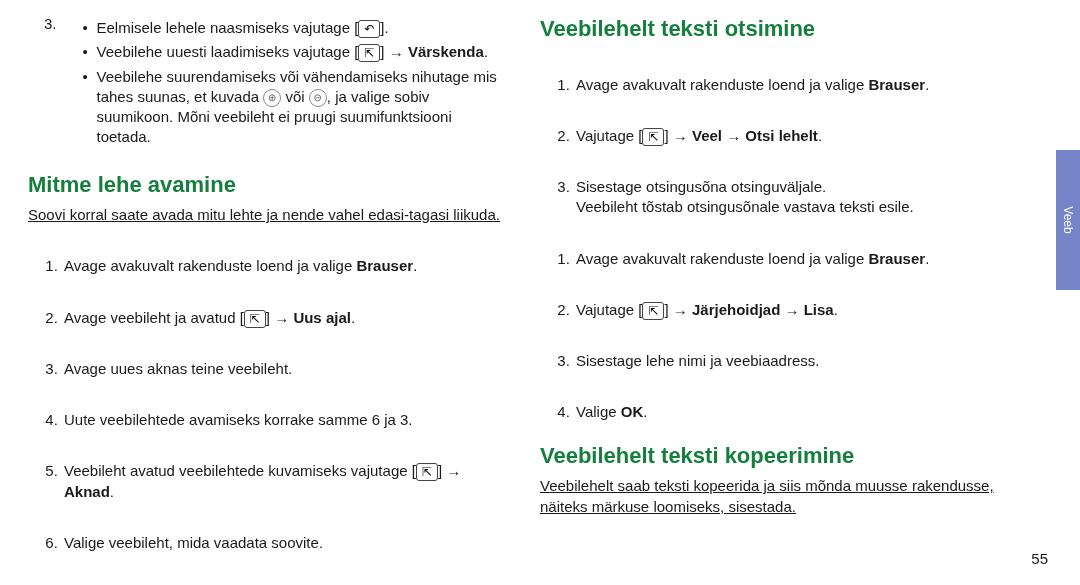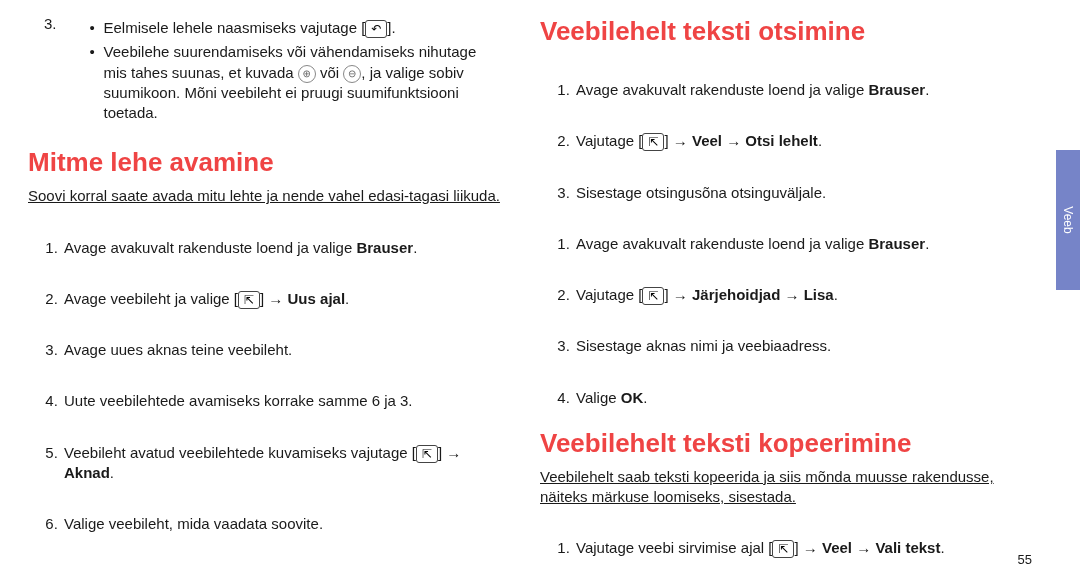--- a/index.html
+++ b/index.html
@@ -24,23 +24,23 @@
     box-sizing: border-box;
     width: 1040px;
   }
   .col {
     width: 482px;
     font-size: 15px;
     line-height: 1.35;
     color: #1a1a1a;
   }
   h2 {
-    font-size: 26px;
+    font-size: 22px;
     font-weight: bold;
-    color: #ef4444;
+    color: #15803d;
     margin: 18px 0 6px 0;
   }
   ol {
     list-style: decimal;
     padding-left: 34px;
     margin: 4px 0 6px 0;
   }
   ol > li {
     margin-bottom: 4px;
     padding-left: 2px;
@@ -48,21 +48,20 @@
   }
   ul.bullets {
     list-style: none;
     padding-left: 30px;
     margin: 4px 0 4px 0;
   }
   ul.bullets > li {
     position: relative;
     margin-bottom: 4px;
     padding-left: 0;
-    margin-left: 7px;
   }
   ul.bullets > li::before {
     content: "•";
     position: absolute;
     left: -14px;
     top: 0;
   }
   .para {
     margin: 4px 0 6px 0;
     text-decoration: underline;
@@ -109,23 +108,23 @@
     position: absolute;
     top: 50%;
     left: 50%;
     transform: translate(-50%, -50%) rotate(90deg);
     color: #fff;
     font-size: 12px;
     white-space: nowrap;
   }
   .page-number {
     position: absolute;
-    right: 48px;
+    right: 32px;
     bottom: 18px;
-    font-size: 13px;
+    font-size: 15px;
     color: #1a1a1a;
   }
 </style>
 </head>
 <body>
 
 <div class="page">
   <div class="side-tab">
     <span class="side-tab-text">Veeb</span>
   </div>
@@ -136,34 +135,37 @@
     <div class="col">
 
       <div style="display:flex; gap:10px; margin-left:16px;">
         <div>3.</div>
         <div style="flex:1;">
           <ul class="bullets">
             <li>
               <span>Eelmisele lehele naasmiseks vajutage [</span><span class="icon-box">↶</span><span>].</span>
             </li>
             <li>
+              <span>Veebilehe uuesti laadimiseks vajutage [</span><span class="icon-box">⇱</span><span>] → </span><span class="b">Värskenda</span><span>.</span>
+            </li>
+            <li>
               <span>Veebilehe suurendamiseks või vähendamiseks nihutage mis tahes suunas, et kuvada </span><span class="icon-circle">⊕</span><span> või </span><span class="icon-circle">⊖</span><span>, ja valige sobiv suumikoon. Mõni veebileht ei pruugi suumifunktsiooni toetada.</span>
             </li>
           </ul>
         </div>
       </div>
 
       <h2>Mitme lehe avamine</h2>
       <div class="para">Soovi korral saate avada mitu lehte ja nende vahel edasi-tagasi liikuda.</div>
       <ol>
         <li>
           <span>Avage avakuvalt rakenduste loend ja valige </span><span class="b">Brauser</span><span>.</span>
         </li>
         <li>
-          <span>Avage veebileht ja valige [</span><span class="icon-box">⇱</span><span>] → </span><span class="b">Uus ajal</span><span>.</span>
+          <span>Avage veebileht ja avatud [</span><span class="icon-box">⇱</span><span>] → </span><span class="b">Uus ajal</span><span>.</span>
         </li>
         <li>Avage uues aknas teine veebileht.</li>
         <li>Uute veebilehtede avamiseks korrake samme 6 ja 3.</li>
         <li>
           <span>Veebileht avatud veebilehtede kuvamiseks vajutage [</span><span class="icon-box">⇱</span><span>] → </span><span class="b">Aknad</span><span>.</span>
         </li>
         <li>Valige veebileht, mida vaadata soovite.</li>
       </ol>
     </div>
 
@@ -171,38 +173,34 @@
       <h2 style="margin-top:0;">Veebilehelt teksti otsimine</h2>
       <ol>
         <li>
           <span>Avage avakuvalt rakenduste loend ja valige </span><span class="b">Brauser</span><span>.</span>
         </li>
         <li>
           <span>Vajutage [</span><span class="icon-box">⇱</span><span>] → </span><span class="b">Veel</span><span> → </span><span class="b">Otsi lehelt</span><span>.</span>
         </li>
         <li>
           <span>Sisestage otsingusõna otsinguväljale.</span>
+          <div>Veebileht tõstab otsingusõnale vastava teksti esile.</div>
         </li>
       </ol>
 
       <ol>
         <li>
           <span>Avage avakuvalt rakenduste loend ja valige </span><span class="b">Brauser</span><span>.</span>
         </li>
         <li>
           <span>Vajutage [</span><span class="icon-box">⇱</span><span>] → </span><span class="b">Järjehoidjad</span><span> → </span><span class="b">Lisa</span><span>.</span>
         </li>
-        <li>Sisestage aknas nimi ja veebiaadress.</li>
+        <li>Sisestage lehe nimi ja veebiaadress.</li>
         <li>
           <span>Valige </span><span class="b">OK</span><span>.</span>
         </li>
       </ol>
 
       <h2>Veebilehelt teksti kopeerimine</h2>
       <div class="para">Veebilehelt saab teksti kopeerida ja siis mõnda muusse rakendusse, näiteks märkuse loomiseks, sisestada.</div>
-      <ol>
-        <li>
-          <span>Vajutage veebi sirvimise ajal [</span><span class="icon-box">⇱</span><span>] → </span><span class="b">Veel</span><span> → </span><span class="b">Vali tekst</span><span>.</span>
-        </li>
-      </ol>
     </div>
   </div>
 </div>
 
 </body></html>

